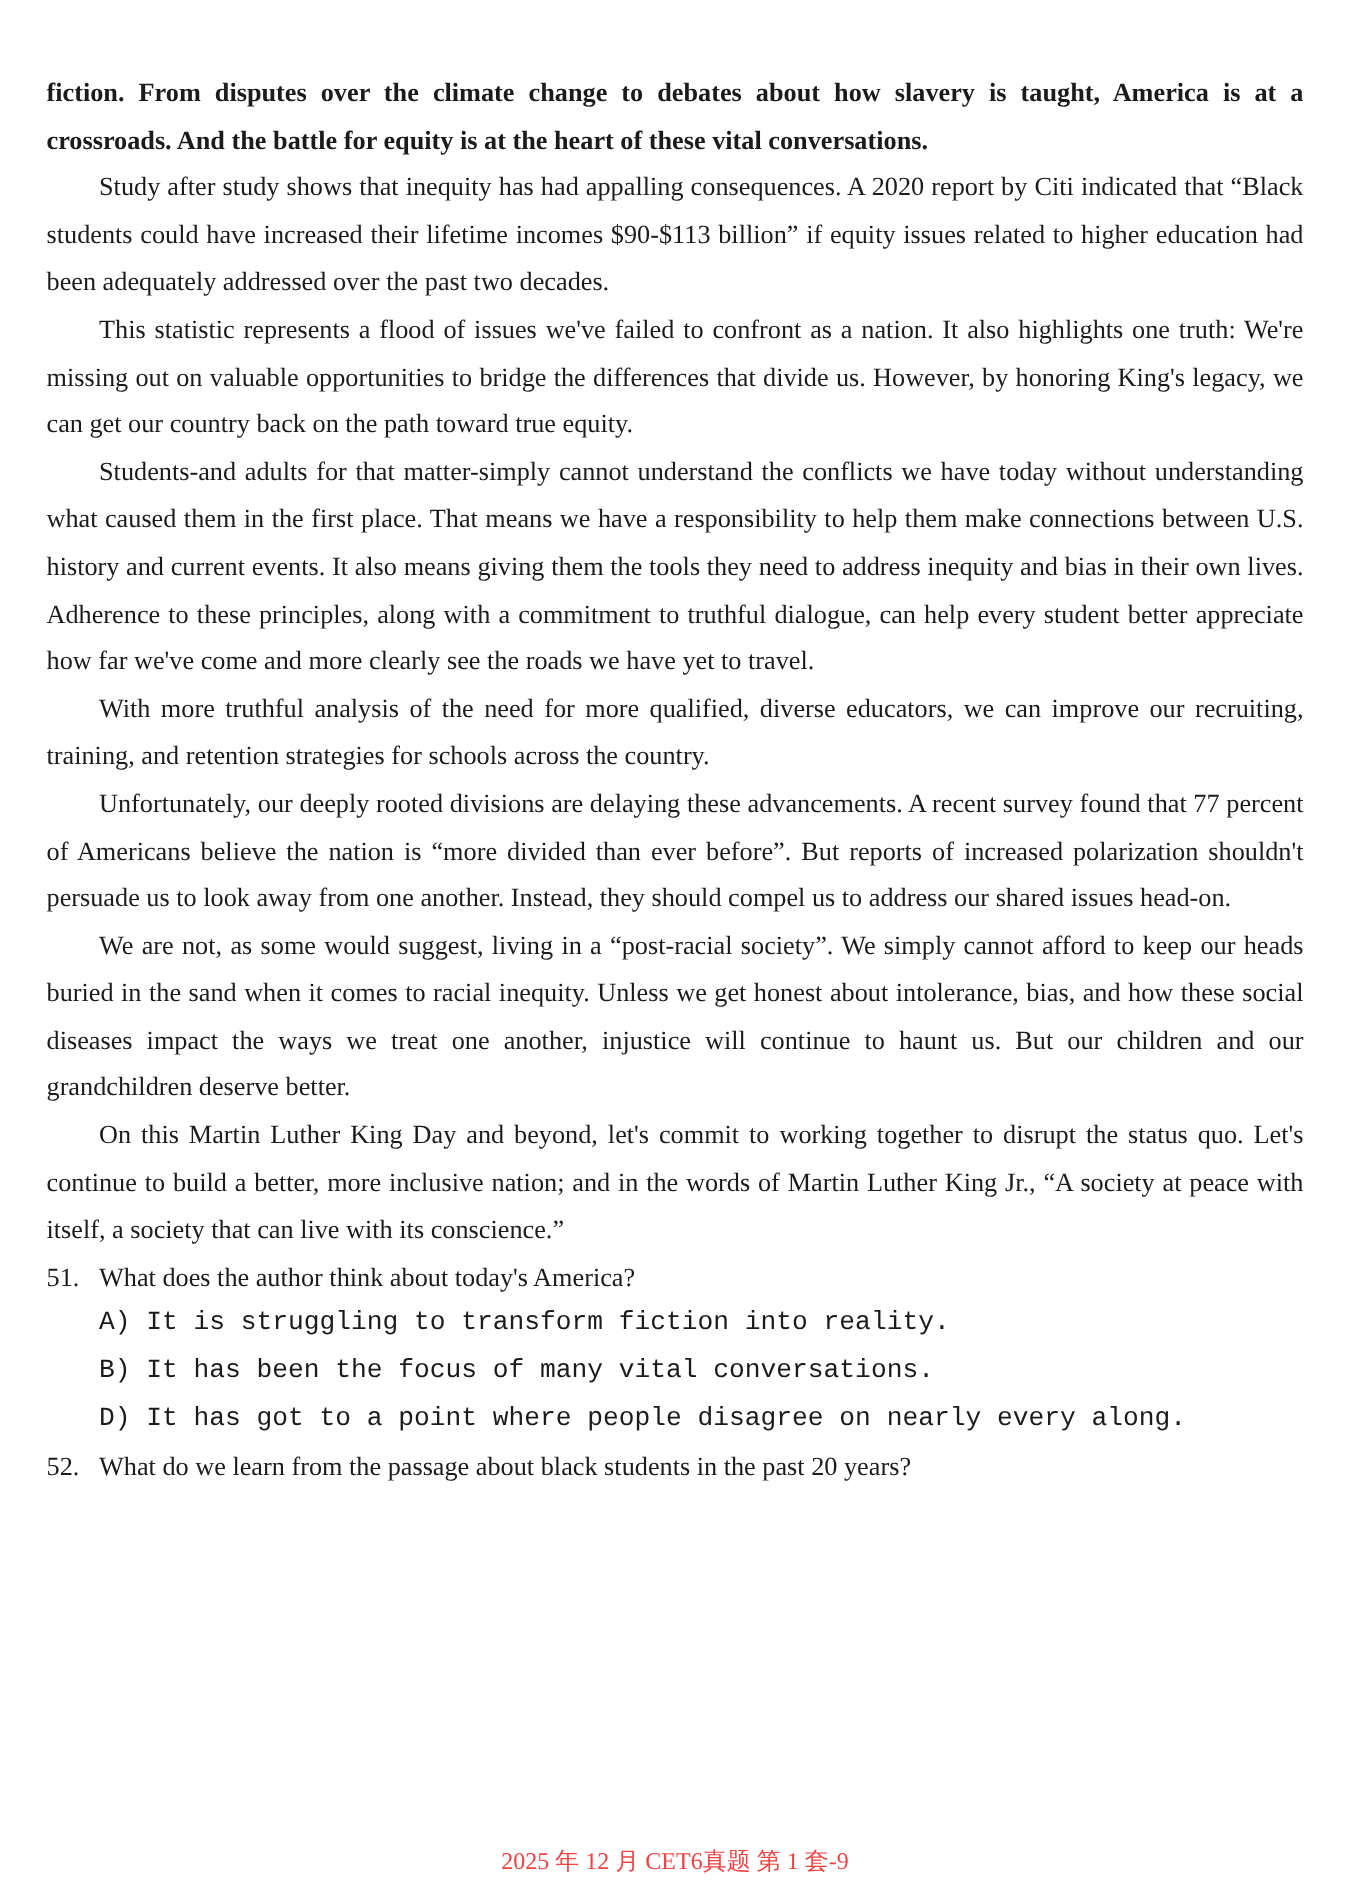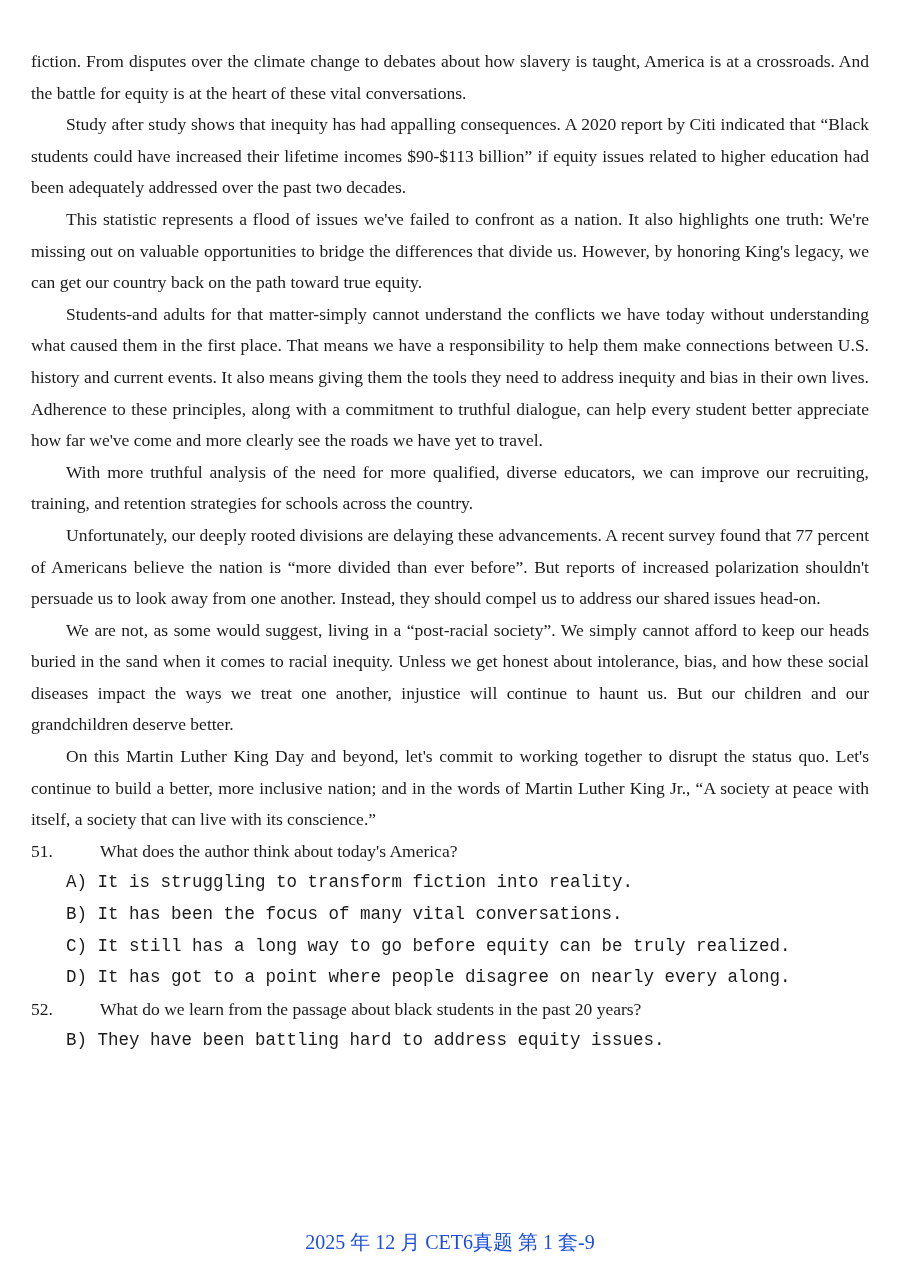--- a/index.html
+++ b/index.html
@@ -16,50 +16,50 @@
     color: #1b1b1b;
     padding: 46px 31px 60px 31px;
     overflow: hidden;
   }
   .passage p {
     text-align: justify;
     text-indent: 35px;
   }
   .passage p.first {
     text-indent: 0;
+    font-weight: bold;
   }
   .questions { }
   .question { }
   .q-row {
     display: flex;
     align-items: flex-start;
   }
   .q-num {
     flex: 0 0 35px;
     width: 35px;
   }
   .q-text {
     flex: 1;
     text-align: justify;
-    margin-left: 34px;
   }
   .option {
     padding-left: 35px;
     text-align: justify;
     font-family: Liberation Mono, monospace;
   }
   .footer {
     position: absolute;
     left: 0;
     bottom: 12px;
     width: 100%;
     text-align: center;
-    font-size: 20px;
+    font-size: 16px;
     line-height: 20px;
-    color: #1d4ed8;
+    color: #ef4444;
   }
 </style>
 </head>
 <body>
 
 <div class="page">
 
   <div class="passage">
     <p class="first">fiction. From disputes over the climate change to debates about how slavery is taught, America is at a crossroads. And the battle for equity is at the heart of these vital conversations.</p>
     <p>Study after study shows that inequity has had appalling consequences. A 2020 report by Citi indicated that “Black students could have increased their lifetime incomes $90-$113 billion” if equity issues related to higher education had been adequately addressed over the past two decades.</p>
@@ -73,29 +73,27 @@
 
   <div class="questions">
 
     <div class="question">
       <div class="q-row">
         <span class="q-num">51.</span>
         <span class="q-text">What does the author think about today's America?</span>
       </div>
       <div class="option">A) It is struggling to transform fiction into reality.</div>
       <div class="option">B) It has been the focus of many vital conversations.</div>
-      <div class="option">C) It still has a long way to go before equity can be truly realized.</div>
       <div class="option">D) It has got to a point where people disagree on nearly every along.</div>
     </div>
 
     <div class="question">
       <div class="q-row">
         <span class="q-num">52.</span>
         <span class="q-text">What do we learn from the passage about black students in the past 20 years?</span>
       </div>
-      <div class="option">B) They have been battling hard to address equity issues.</div>
     </div>
 
   </div>
 
   <div class="footer">2025 年 12 月 CET6真题 第 1 套-9</div>
 
 </div>
 
 </body></html>

